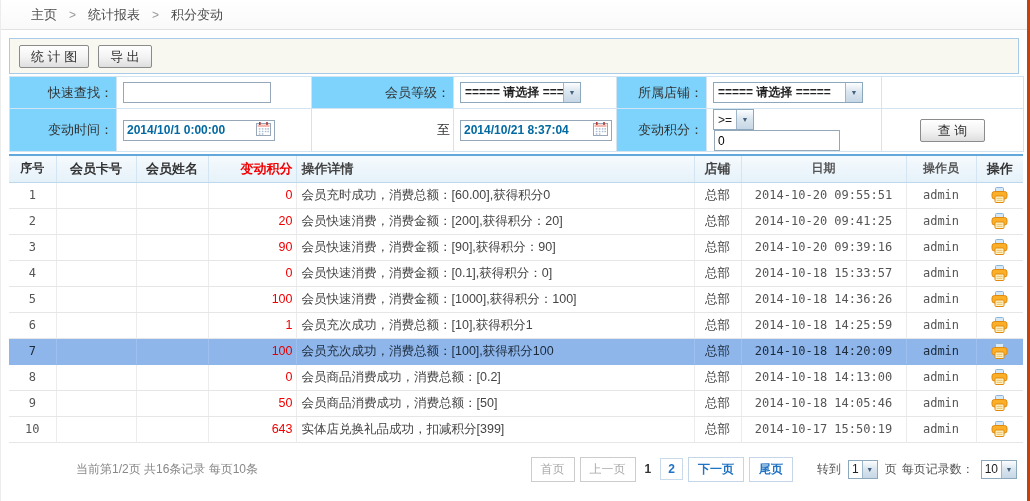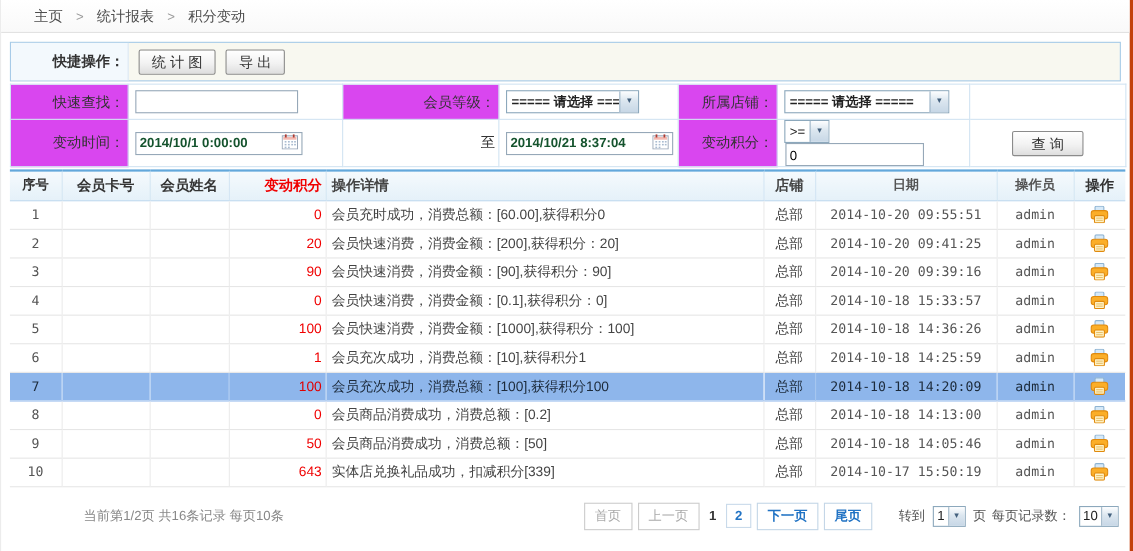--- a/index.html
+++ b/index.html
@@ -24,30 +24,30 @@
   .quickbar-actions { flex:1; display:flex; align-items:center; gap:9px; padding-left:9px; }
   .btn { display:inline-block; border:1px solid #8b8b8b; border-radius:2px;
          background:linear-gradient(#ffffff,#f2f2f2 55%,#dedede); color:#333;
          font-size:13px; padding:3px 11px; line-height:15px; cursor:pointer;
          font-family:inherit; }
 
   
   .filter-table { margin:2px 8px 0 8px; width:1014px; border-collapse:collapse;
                   font-size:13px; color:#333; table-layout:fixed; }
   .filter-table td { border:1px solid #d2e4f2; height:32px; padding:0 3px; background:#fff; }
-  .filter-table td.lbl { background:#d946ef; text-align:right; }
+  .filter-table td.lbl { background:#7dd3fc; text-align:right; }
   .filter-table td.lbl-plain { background:#fff; text-align:right; }
   .f-c1{width:107px;} .f-c2{width:195px;} .f-c3{width:142px;} .f-c4{width:163px;}
   .f-c5{width:90px;} .f-c6{width:175px;} .f-c7{width:142px;}
   .txt-input { width:148px; height:21px; border:1px solid #96a8b8; background:#fff;
                font-size:12px; padding:0 3px; margin-left:3px; font-family:inherit; }
   .dt-field { width:152px; height:21px; border:1px solid #96a8b8; background:#fff;
               display:inline-flex; align-items:center; justify-content:space-between;
               padding:0 3px; margin-left:3px; }
-  .dt-text { font-size:12px; font-weight:bold; color:#14532d; white-space:nowrap; }
+  .dt-text { font-size:12px; font-weight:bold; color:#0369a1; white-space:nowrap; }
   .cal-btn { display:inline-flex; cursor:pointer; }
   .xsel { display:inline-flex; align-items:stretch; border:1px solid #8ca8bc;
           background:#fff; height:21px; cursor:pointer; margin-left:3px; }
   .xsel-txt { flex:1; display:flex; align-items:center; padding:0 4px; font-size:12px;
               font-weight:bold; color:#222; white-space:nowrap; overflow:hidden; }
   .xsel-btn { width:17px; border-left:1px solid #9fb6c8;
               background:linear-gradient(#fdfeff,#dbe6ef 45%,#c7d7e6);
               display:flex; align-items:center; justify-content:center;
               font-size:7px; color:#44617e; }
   .sel-level { width:121px; } .sel-shop { width:150px; }
@@ -115,21 +115,20 @@
 
   <div class="crumbbar">
     <a>主页</a>
     <span class="crumb-sep">&gt;</span>
     <a>统计报表</a>
     <span class="crumb-sep">&gt;</span>
     <span>积分变动</span>
   </div>
 
   <div class="quickbar">
-    <div class="quickbar-label">快捷操作：</div>
     <div class="quickbar-actions">
       <button class="btn">统 计 图</button>
       <button class="btn">导  出</button>
     </div>
   </div>
 
   <table class="filter-table">
     <tbody>
         <tr>
       <td class="lbl f-c1">快速查找：</td>
@@ -402,21 +401,21 @@
     <rect x="5.5" y="10.8" width="6" height="1" fill="#e8c06a"></rect>
     <rect x="5.5" y="12.8" width="6" height="1" fill="#e8c06a"></rect>
   </svg>
             </span></td>
         </tr>
         <tr>
           <td class="c0">10</td>
           <td class="c1"></td>
           <td class="c2"></td>
           <td class="c3">643</td>
-          <td class="c4">实体店兑换礼品成功，扣减积分[339]</td>
+          <td class="c4">实体店兑换礼品成功，扣减积分[399]</td>
           <td class="c5">总部</td>
           <td class="c6">2014-10-17 15:50:19</td>
           <td class="c7">admin</td>
           <td class="c8"><span class="print-btn">
               <svg width="17" height="16" viewBox="0 0 17 16">
     <rect x="4.5" y="0.5" width="8" height="5" rx="1" fill="#d6e9f8" stroke="#8fb4d2"></rect>
     <rect x="1" y="4.5" width="15" height="7.5" rx="2.5" fill="#fbae28" stroke="#e08a0d"></rect>
     <rect x="4" y="9" width="9" height="6.5" rx="1" fill="#fff3c8" stroke="#e08a0d"></rect>
     <rect x="5.5" y="10.8" width="6" height="1" fill="#e8c06a"></rect>
     <rect x="5.5" y="12.8" width="6" height="1" fill="#e8c06a"></rect>

